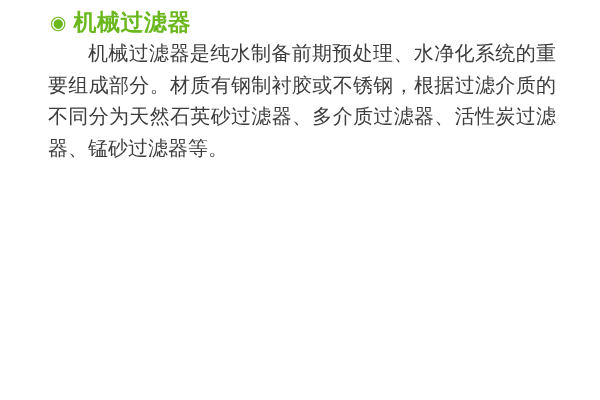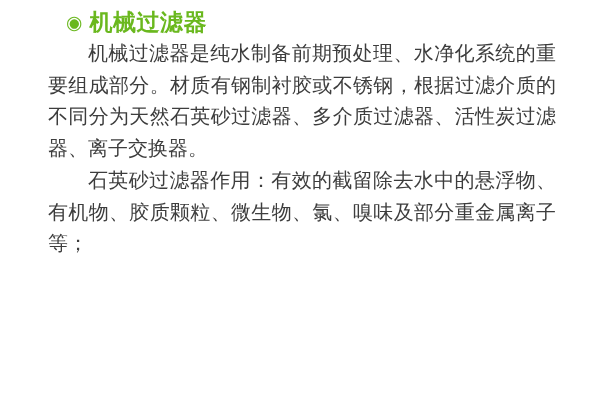--- a/index.html
+++ b/index.html
@@ -14,21 +14,21 @@
     font-family: "DejaVu Sans", "Liberation Sans", sans-serif;
   }
   .page {
     box-sizing: border-box;
     width: 600px;
     height: 400px;
     padding: 5px 44px 0 48px;
     background: #ffffff;
   }
   .heading {
-    margin: 0 0 0 18px;
+    margin: 0 0 0 2px;
     height: 33px;
     line-height: 28px;
     white-space: nowrap;
   }
   .heading .icon {
     color: #6ab81e;
     font-size: 19px;
     vertical-align: 1px;
     margin-right: 7px;
   }
@@ -55,16 +55,15 @@
   }
 </style>
 </head>
 <body>
 
 <div class="page">
   <h1 class="heading">
     <span class="icon">◉</span><span class="title">机械过滤器</span>
   </h1>
   <div class="body-text">
-    <p>机械过滤器是纯水制备前期预处理、水净化系统的重要组成部分。材质有钢制衬胶或不锈钢，根据过滤介质的不同分为天然石英砂过滤器、多介质过滤器、活性炭过滤器、离子交换器。</p>
-    <p>石英砂过滤器作用：有效的截留除去水中的悬浮物、有机物、胶质颗粒、微生物、氯、嗅味及部分重金属离子等；</p>
+    <p>机械过滤器是纯水制备前期预处理、水净化系统的重要组成部分。材质有钢制衬胶或不锈钢，根据过滤介质的不同分为天然石英砂过滤器、多介质过滤器、活性炭过滤器、锰砂过滤器等。</p>
   </div>
 </div>
 
 </body></html>

